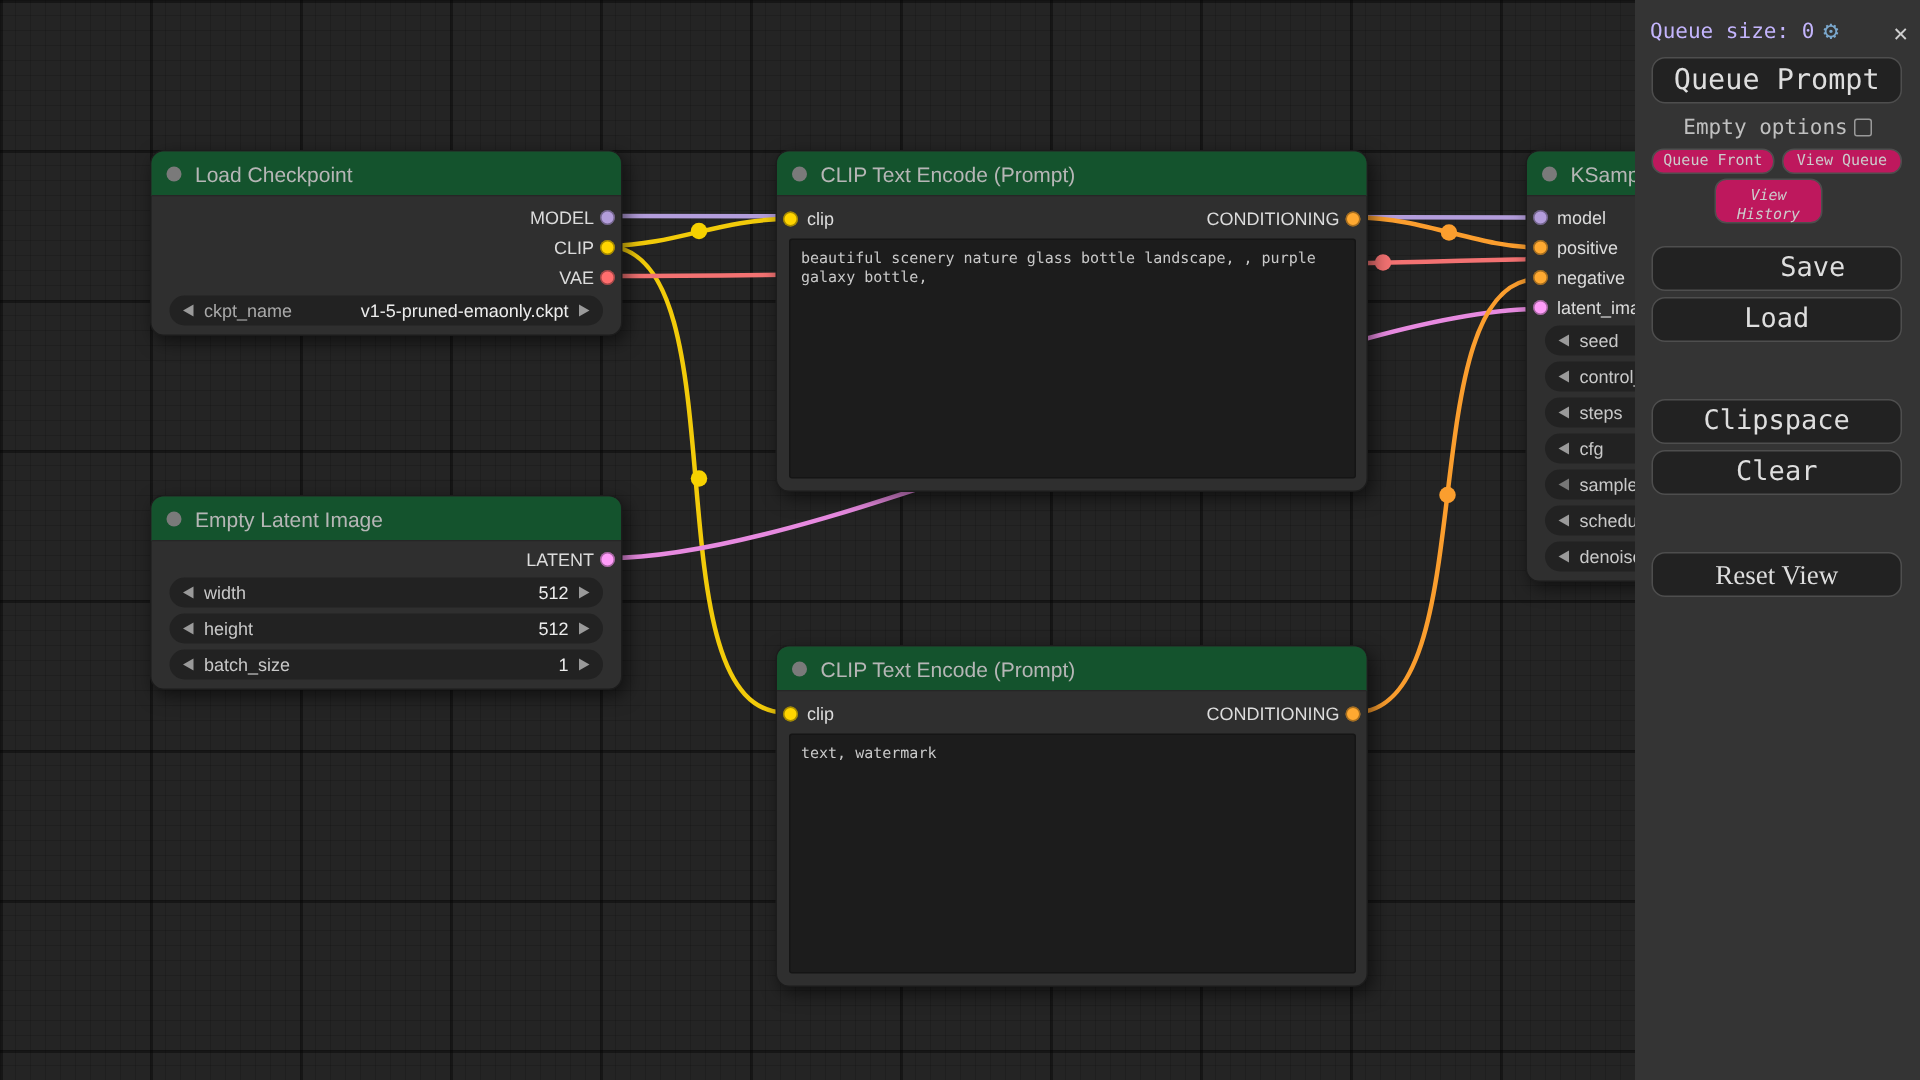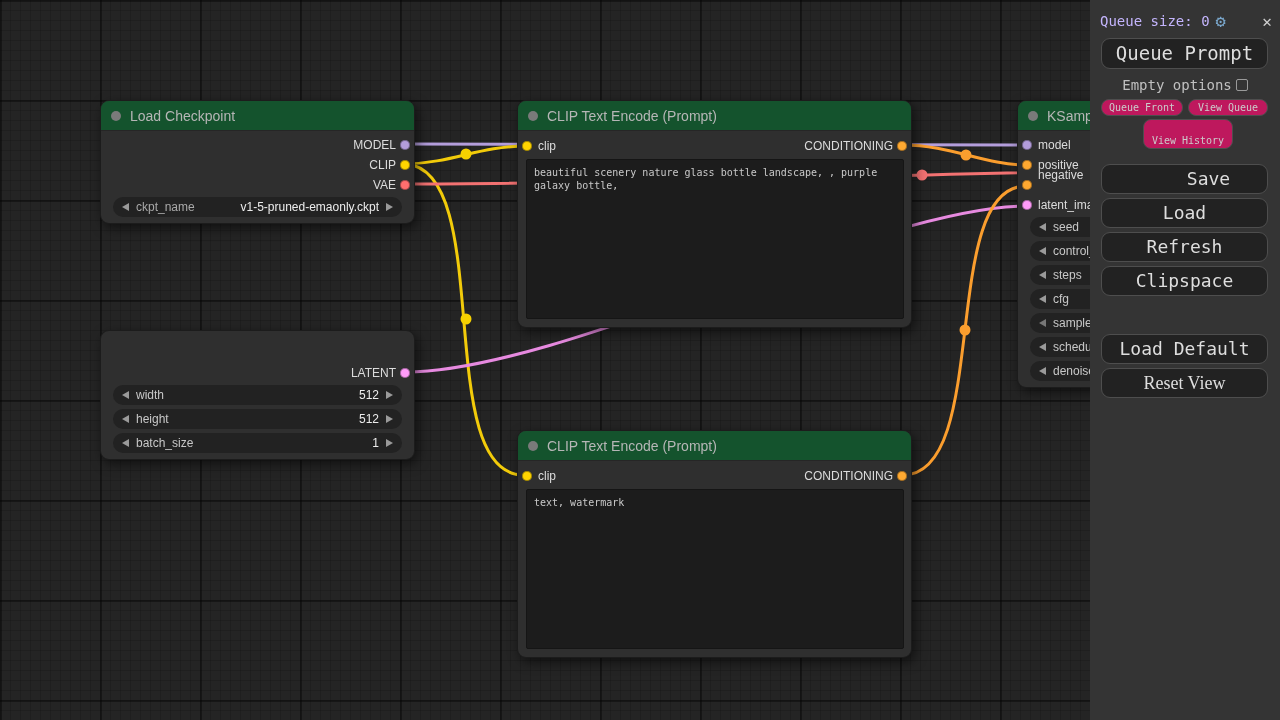--- a/index.html
+++ b/index.html
@@ -104,21 +104,21 @@
   .checkbox { width:12px; height:12px; border:1px solid #9a9a9a; border-radius:2px; background:transparent; cursor:pointer; }
 
   .sbtn {
     position:absolute; height:17px;
     background:#be185d; border:1px solid #4e4e4e; border-radius:8px;
     color:#cccccc; font-size:10px; line-height:15px; text-align:center; cursor:pointer;
     font-family:"DejaVu Sans Mono", monospace;
   }
   #btn-queue-front { left:11px;  top:99px; width:82px; }
   #btn-view-queue  { left:98px;  top:99px; width:80px; }
-  #btn-view-history{ left:53px;  top:119px; width:90px; height:30px; line-height:13px; padding-top:14px; }
+  #btn-view-history{ left:53px;  top:119px; width:72px; height:30px; line-height:13px; padding-top:4px;font-style:italic; }
 </style>
 </head>
 <body>
 
 <svg id="wires" width="1280" height="720">
 
   <path d="M406,144 C600,144 850,145 1026,145" stroke="#B39DDB" stroke-width="3" fill="none"></path>
 
   <path d="M406,164 C452,163 480,146 526,146" stroke="#f2cb0a" stroke-width="3" fill="none"></path>
 
@@ -176,20 +176,24 @@
     <span>CLIP Text Encode (Prompt)</span>
   </div>
   <span class="dot in" style="top:40px; background:#FFD500;"></span>
   <div class="slot in" style="top:36px;">clip</div>
   <div class="slot out" style="top:36px;">CONDITIONING</div>
   <span class="dot out" style="top:40px; background:#FFA931;"></span>
   <textarea class="prompt-box" spellcheck="false" style="">text, watermark</textarea>
 </div>
 
 <div class="node" id="node-empty-latent">
+  <div class="node-title">
+    <span class="tdot"></span>
+    <span>Empty Latent Image</span>
+  </div>
   <div class="slot out" style="top:33px;">LATENT</div>
   <span class="dot out" style="top:37px; background:#FF9CF9;"></span>
   <div class="widget" style="top:54px;">
     <span class="arr-l"></span>
     <span>width</span>
     <span class="val right">512</span>
     <span class="arr-r"></span>
   </div>
   <div class="widget" style="top:78px;">
     <span class="arr-l"></span>
@@ -208,21 +212,21 @@
 <div class="node" id="node-ksampler">
   <div class="node-title">
     <span class="tdot"></span>
     <span>KSampler</span>
   </div>
   <span class="dot in" style="top:39px; background:#B39DDB;"></span>
   <div class="slot in" style="top:35px;">model</div>
   <span class="dot in" style="top:59px; background:#FFA931;"></span>
   <div class="slot in" style="top:55px;">positive</div>
   <span class="dot in" style="top:79px; background:#FFA931;"></span>
-  <div class="slot in" style="top:65px;">negative</div>
+  <div class="slot in" style="top:75px;">negative</div>
   <span class="dot in" style="top:99px; background:#FF9CF9;"></span>
   <div class="slot in" style="top:95px;">latent_image</div>
 
   <div class="widget" style="top:116px;">
     <span class="arr-l"></span>
     <span>seed</span>
   </div>
   <div class="widget" style="top:140px;">
     <span class="arr-l"></span>
     <span style="white-space:nowrap; overflow:hidden;">control_after_generate</span>
@@ -262,17 +266,16 @@
     <span>Empty options</span>
     <span class="checkbox"></span>
   </div>
 
   <div class="sbtn" id="btn-queue-front">Queue Front</div>
   <div class="sbtn" id="btn-view-queue">View Queue</div>
   <div class="sbtn" id="btn-view-history">View History</div>
 
   <div class="mbtn big" id="btn-save">Save</div>
   <div class="mbtn big" id="btn-load">Load</div>
-  <div class="mbtn big" id="btn-refresh">Refresh</div>
   <div class="mbtn big" id="btn-clipspace">Clipspace</div>
-  <div class="mbtn big" id="btn-load-default">Load Default</div>
+  <div class="mbtn big" id="btn-clear">Clear</div>
   <div class="mbtn big" id="btn-reset-view">Reset View</div>
 </div>
 
 </body></html>

